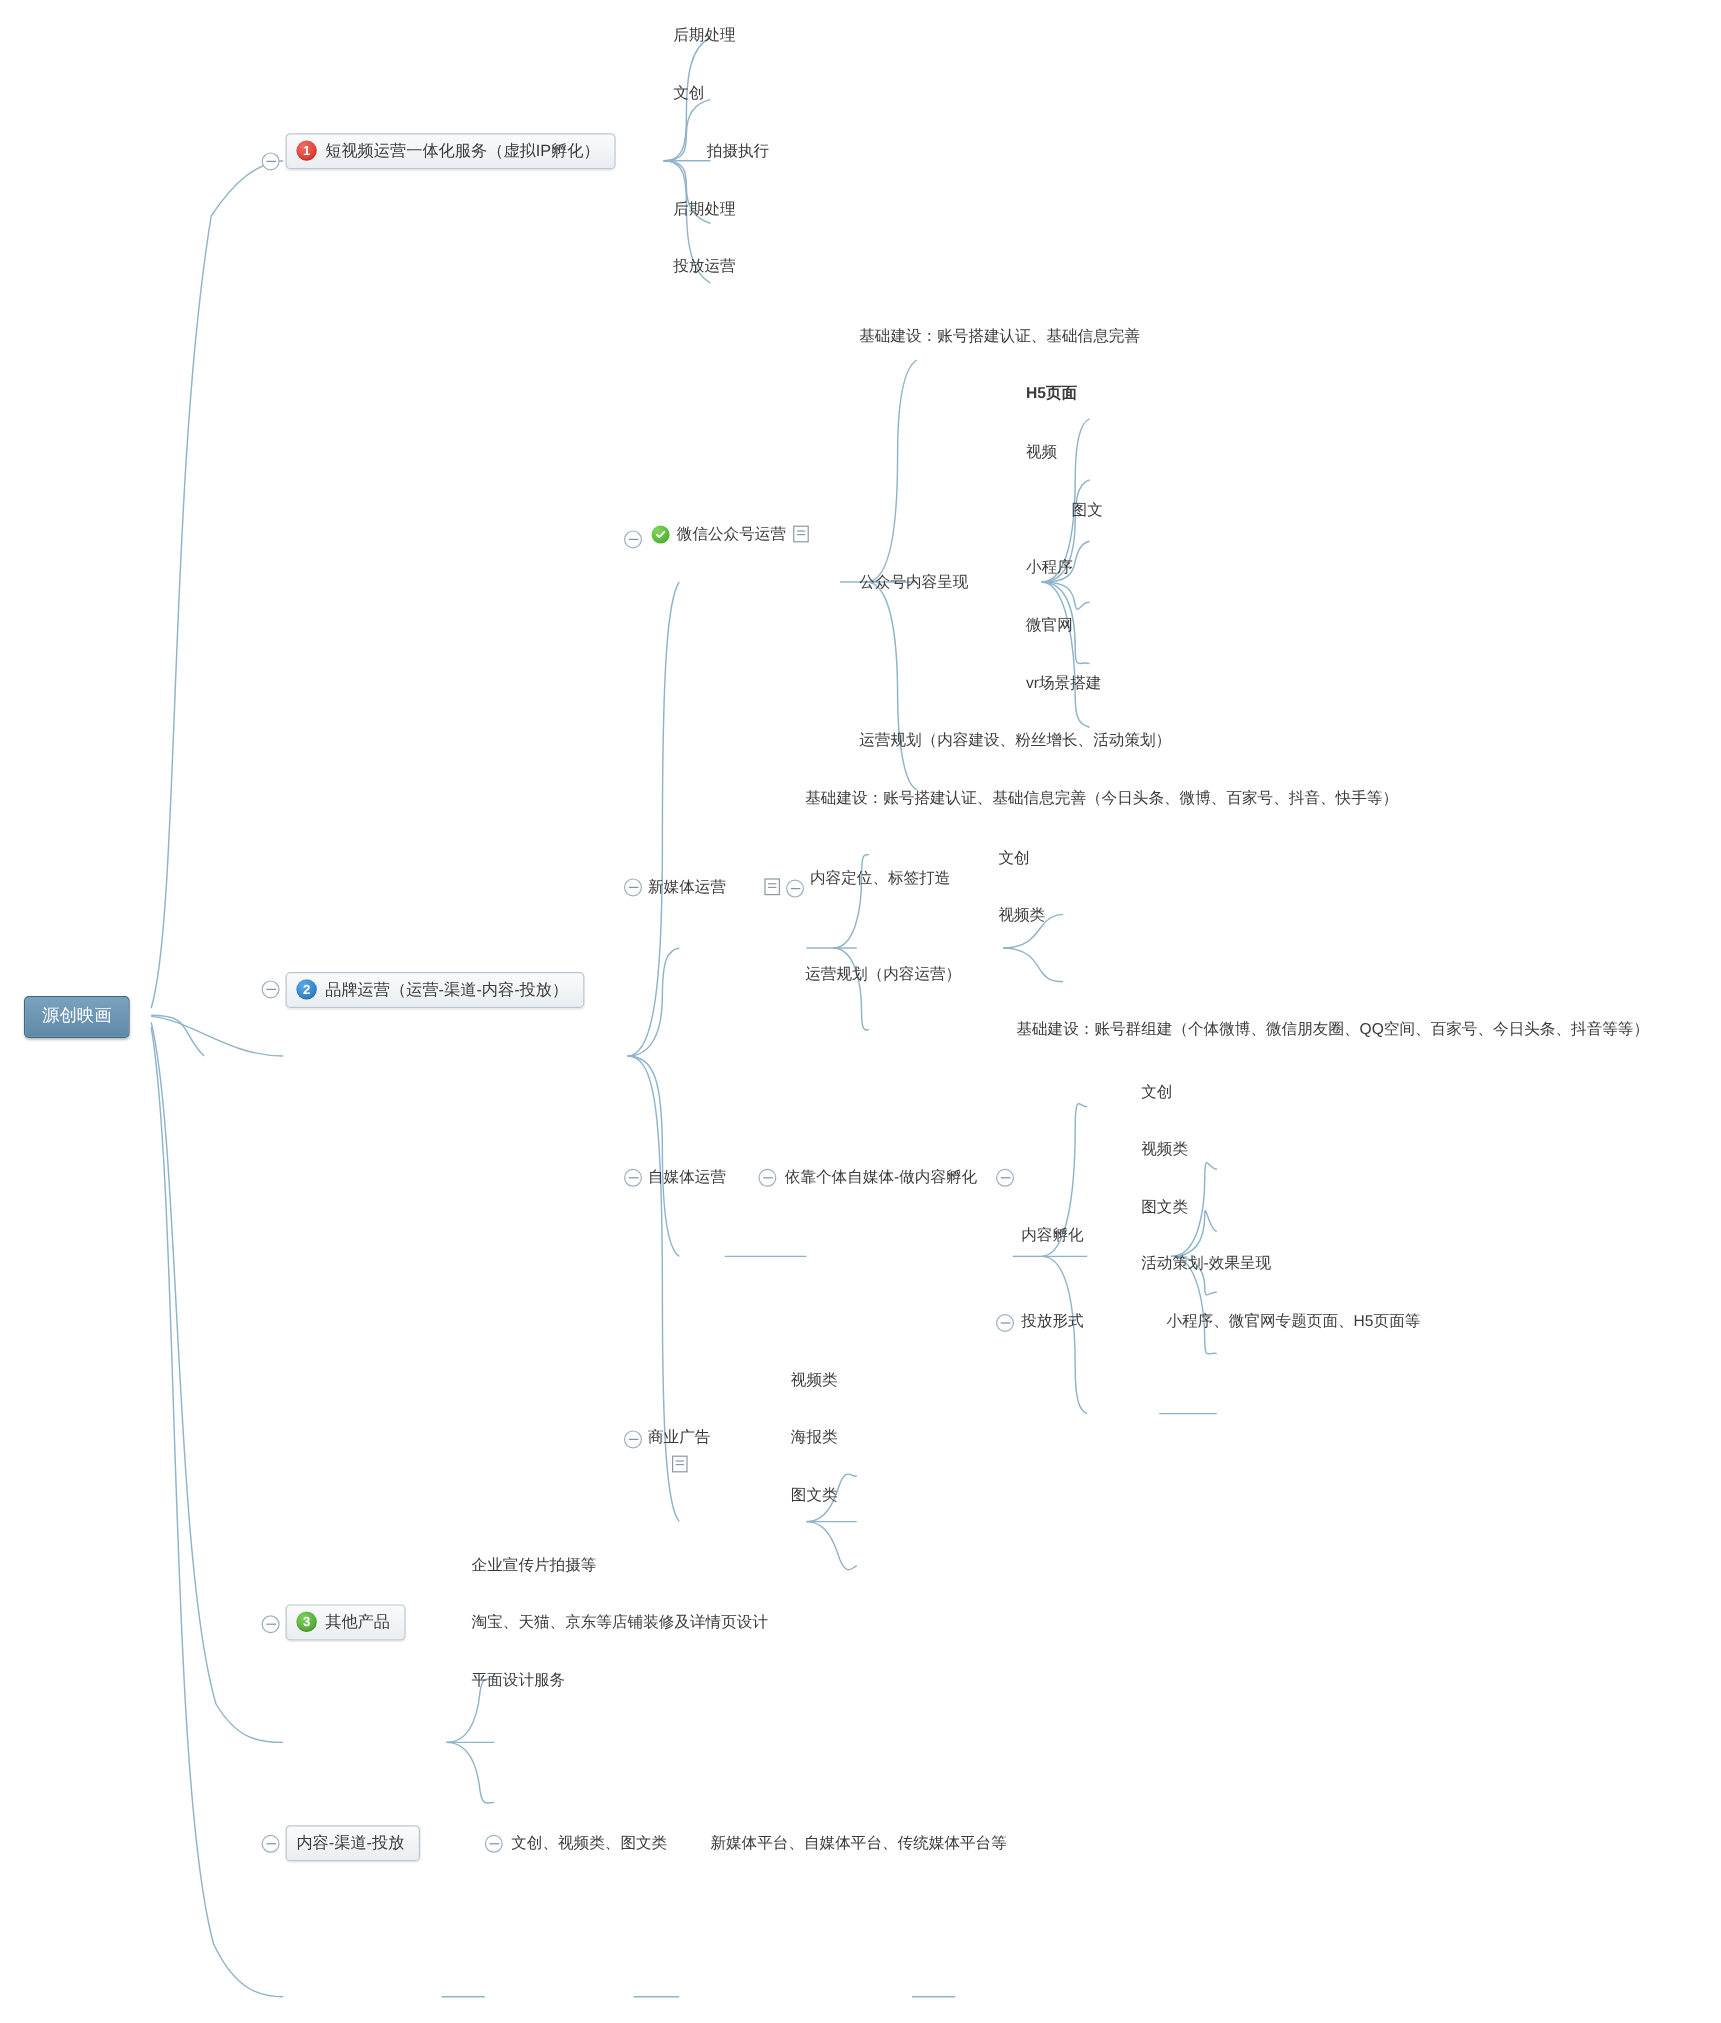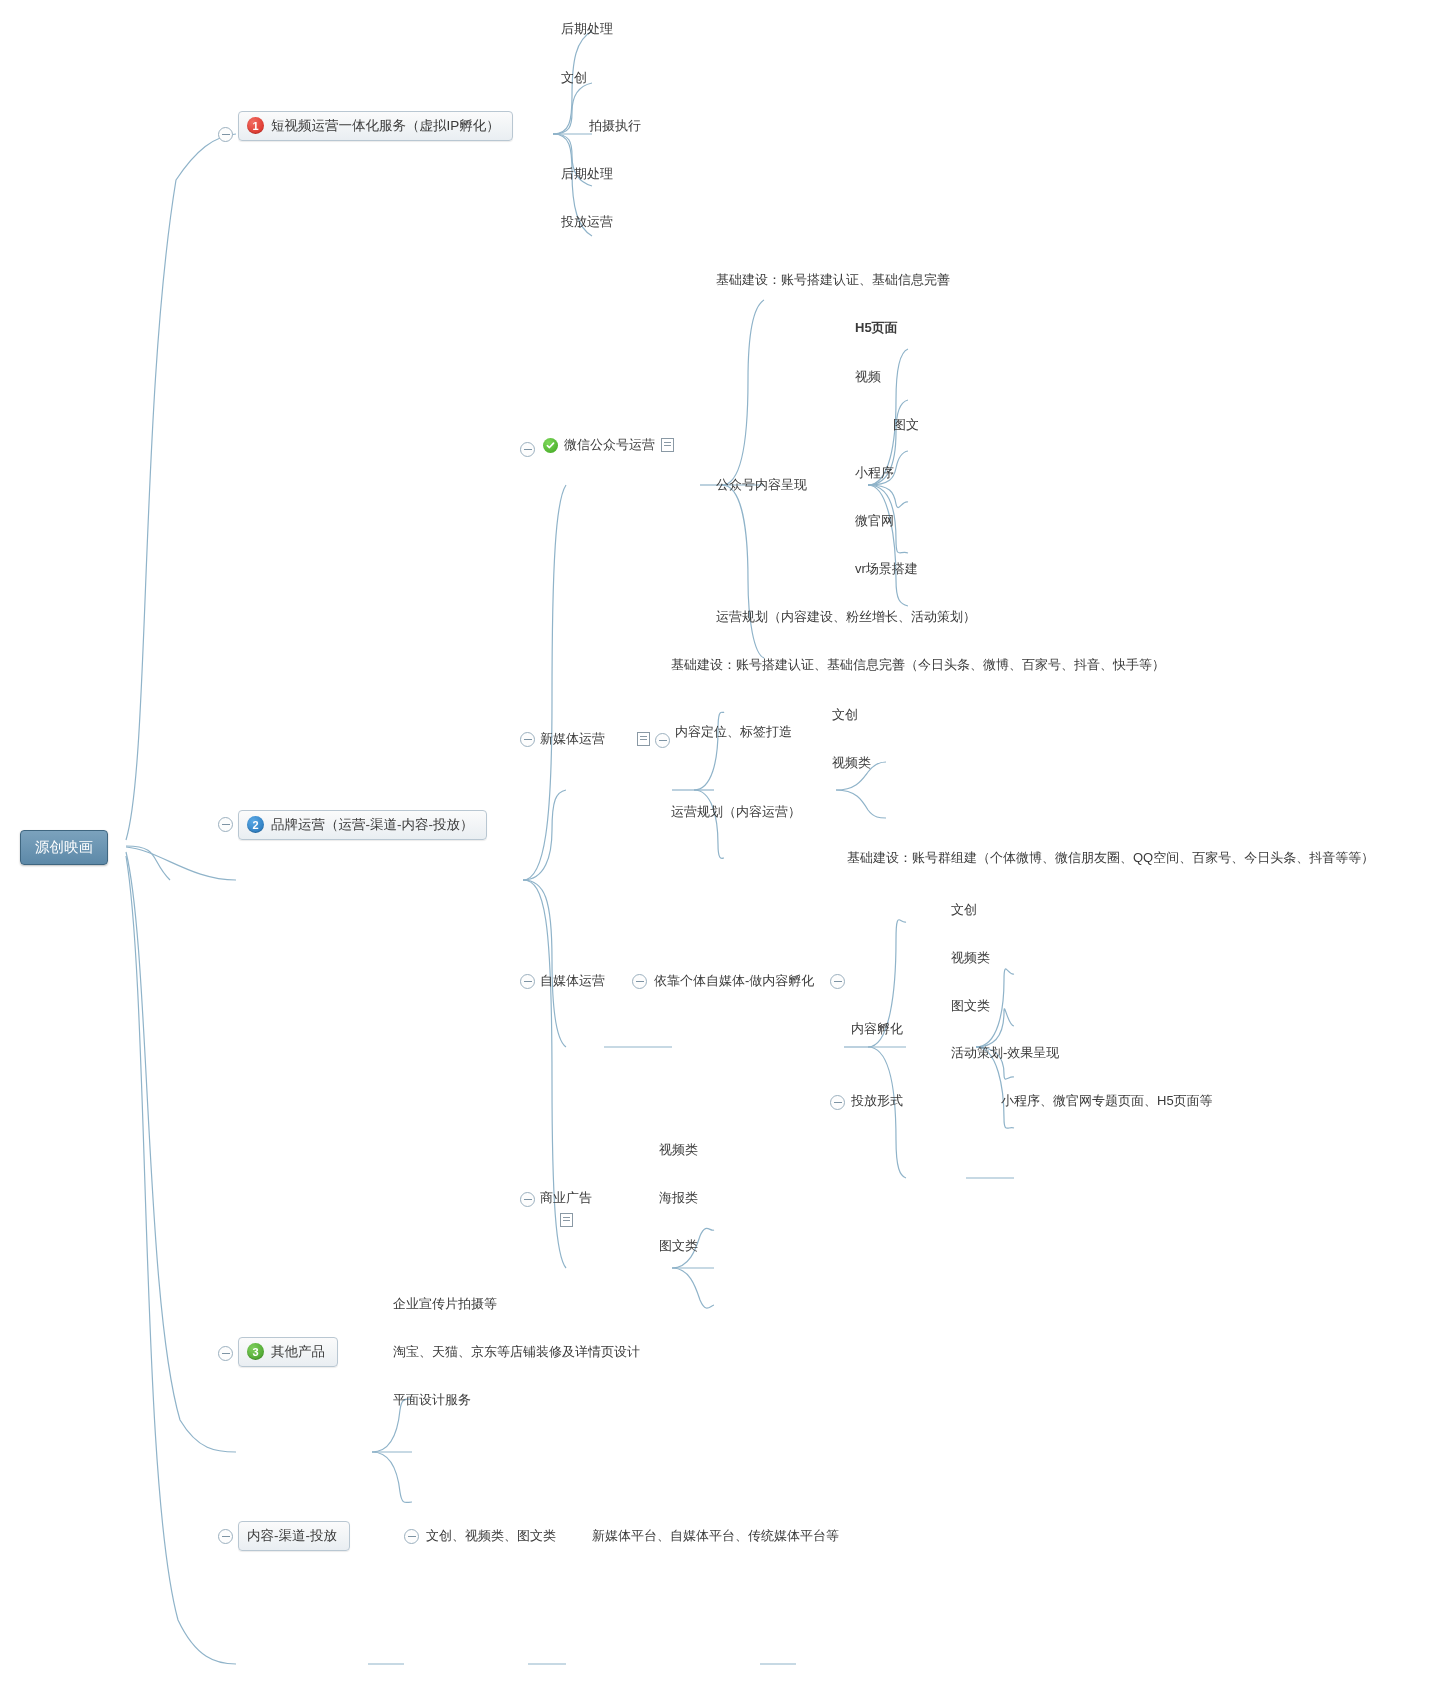--- a/index.html
+++ b/index.html
@@ -329,21 +329,21 @@
   </div>
   <div class="node txt-node" style="left:951px; top:950px;">
     <span>视频类</span>
   </div>
   <div class="node txt-node" style="left:951px; top:998px;">
     <span>图文类</span>
   </div>
   <div class="node txt-node" style="left:951px; top:1045px;">
     <span>活动策划-效果呈现</span>
   </div>
-  <div class="node txt-node" style="left:1001px; top:1093px;">
+  <div class="node txt-node" style="left:972px; top:1093px;">
     <span>小程序、微官网专题页面、H5页面等</span>
   </div>
 
   <span class="toggle" style="position:absolute; left:520px; top:1192px;"></span>
   <div class="node txt-node" style="left:540px; top:1190px;flex-direction:column;">
     <span>商业广告</span>
     <span class="note-icon"></span>
   </div>
   <div class="node txt-node" style="left:659px; top:1142px;">
     <span>视频类</span>

